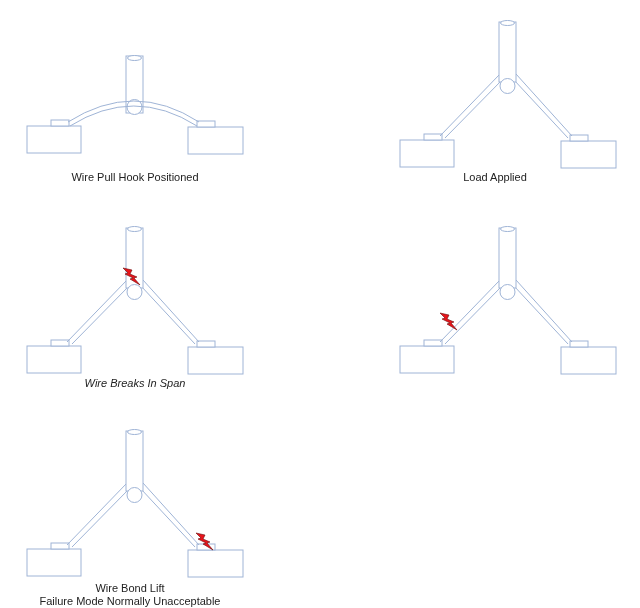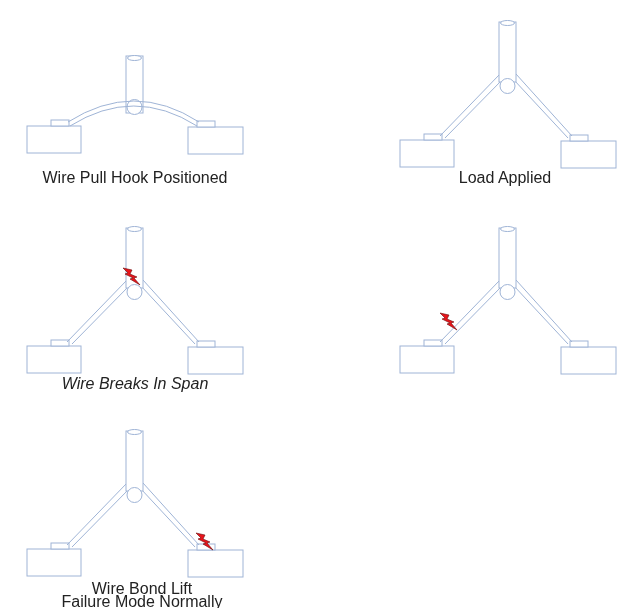--- a/index.html
+++ b/index.html
@@ -1,19 +1,19 @@
 <!DOCTYPE html>
 <html><head>
 <meta charset="utf-8">
 <style>
   html, body { margin:0; padding:0; background:#ffffff; }
   body { width:640px; height:608px; position:relative; overflow:hidden;
          font-family:"Liberation Sans", sans-serif; }
   svg.diagram { position:absolute; left:0; top:0; }
-  .caption { position:absolute; width:260px; text-align:center; font-size:16px;
+  .caption { position:absolute; width:260px; text-align:center; font-size:11px;
              line-height:13px; color:#222; }
 </style>
 </head>
 <body>
 
 <svg class="diagram" width="640" height="608" viewBox="0 0 640 608">
   <defs>
     <g id="pads">
       <rect x="27" y="126" width="54" height="27" fill="#fff" stroke="#9fb4d6" stroke-width="1"></rect>
       <rect x="51" y="120" width="18" height="6" fill="#fff" stroke="#9fb4d6" stroke-width="1"></rect>
@@ -66,24 +66,24 @@
     <use href="#pads"></use>
     <use href="#vwire"></use>
     <use href="#hookV"></use>
     <use href="#bolt" x="196" y="110"></use>
   </g>
 </svg>
 
 <div class="caption" style="left:5px; top:171px;">
   <div>Wire Pull Hook Positioned</div>
 </div>
-<div class="caption" style="left:375px; top:171px;">
+<div class="caption" style="left:365px; top:171px;">
   <div>Load Applied</div>
 </div>
 <div class="caption" style="left:5px; top:377px;font-style:italic;">
   <div>Wire Breaks In Span</div>
 </div>
 <div class="caption" style="left:377px; top:377px;">
 </div>
-<div class="caption" style="left:12px; top:582px;">
+<div class="caption" style="left:0; top:582px;">
   <div>Wire Bond Lift</div>
   <div>Failure Mode Normally Unacceptable</div>
 </div>
 
 </body></html>

